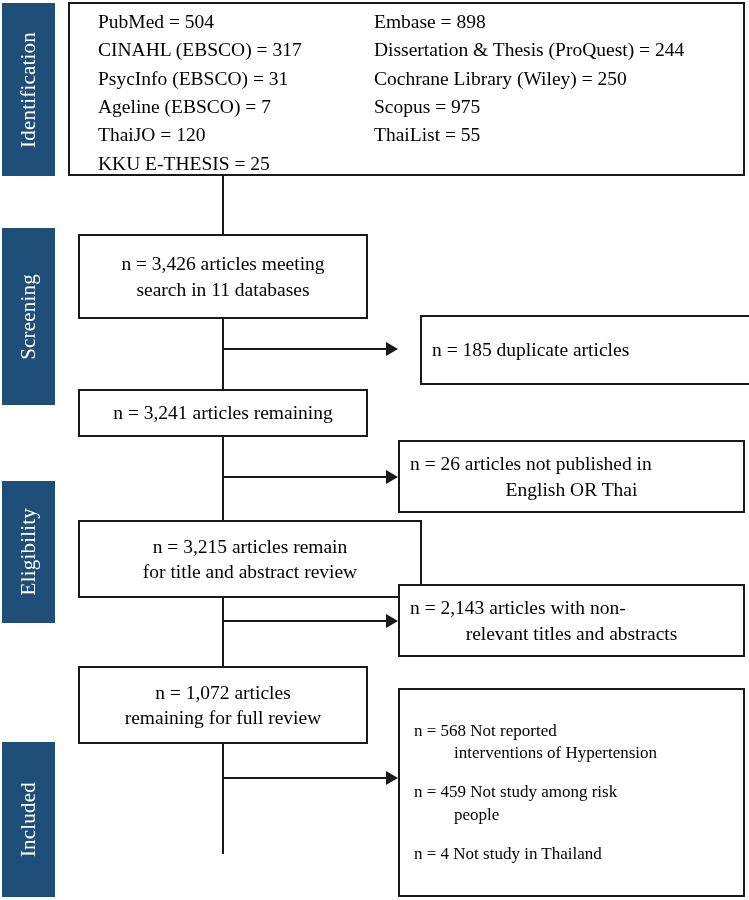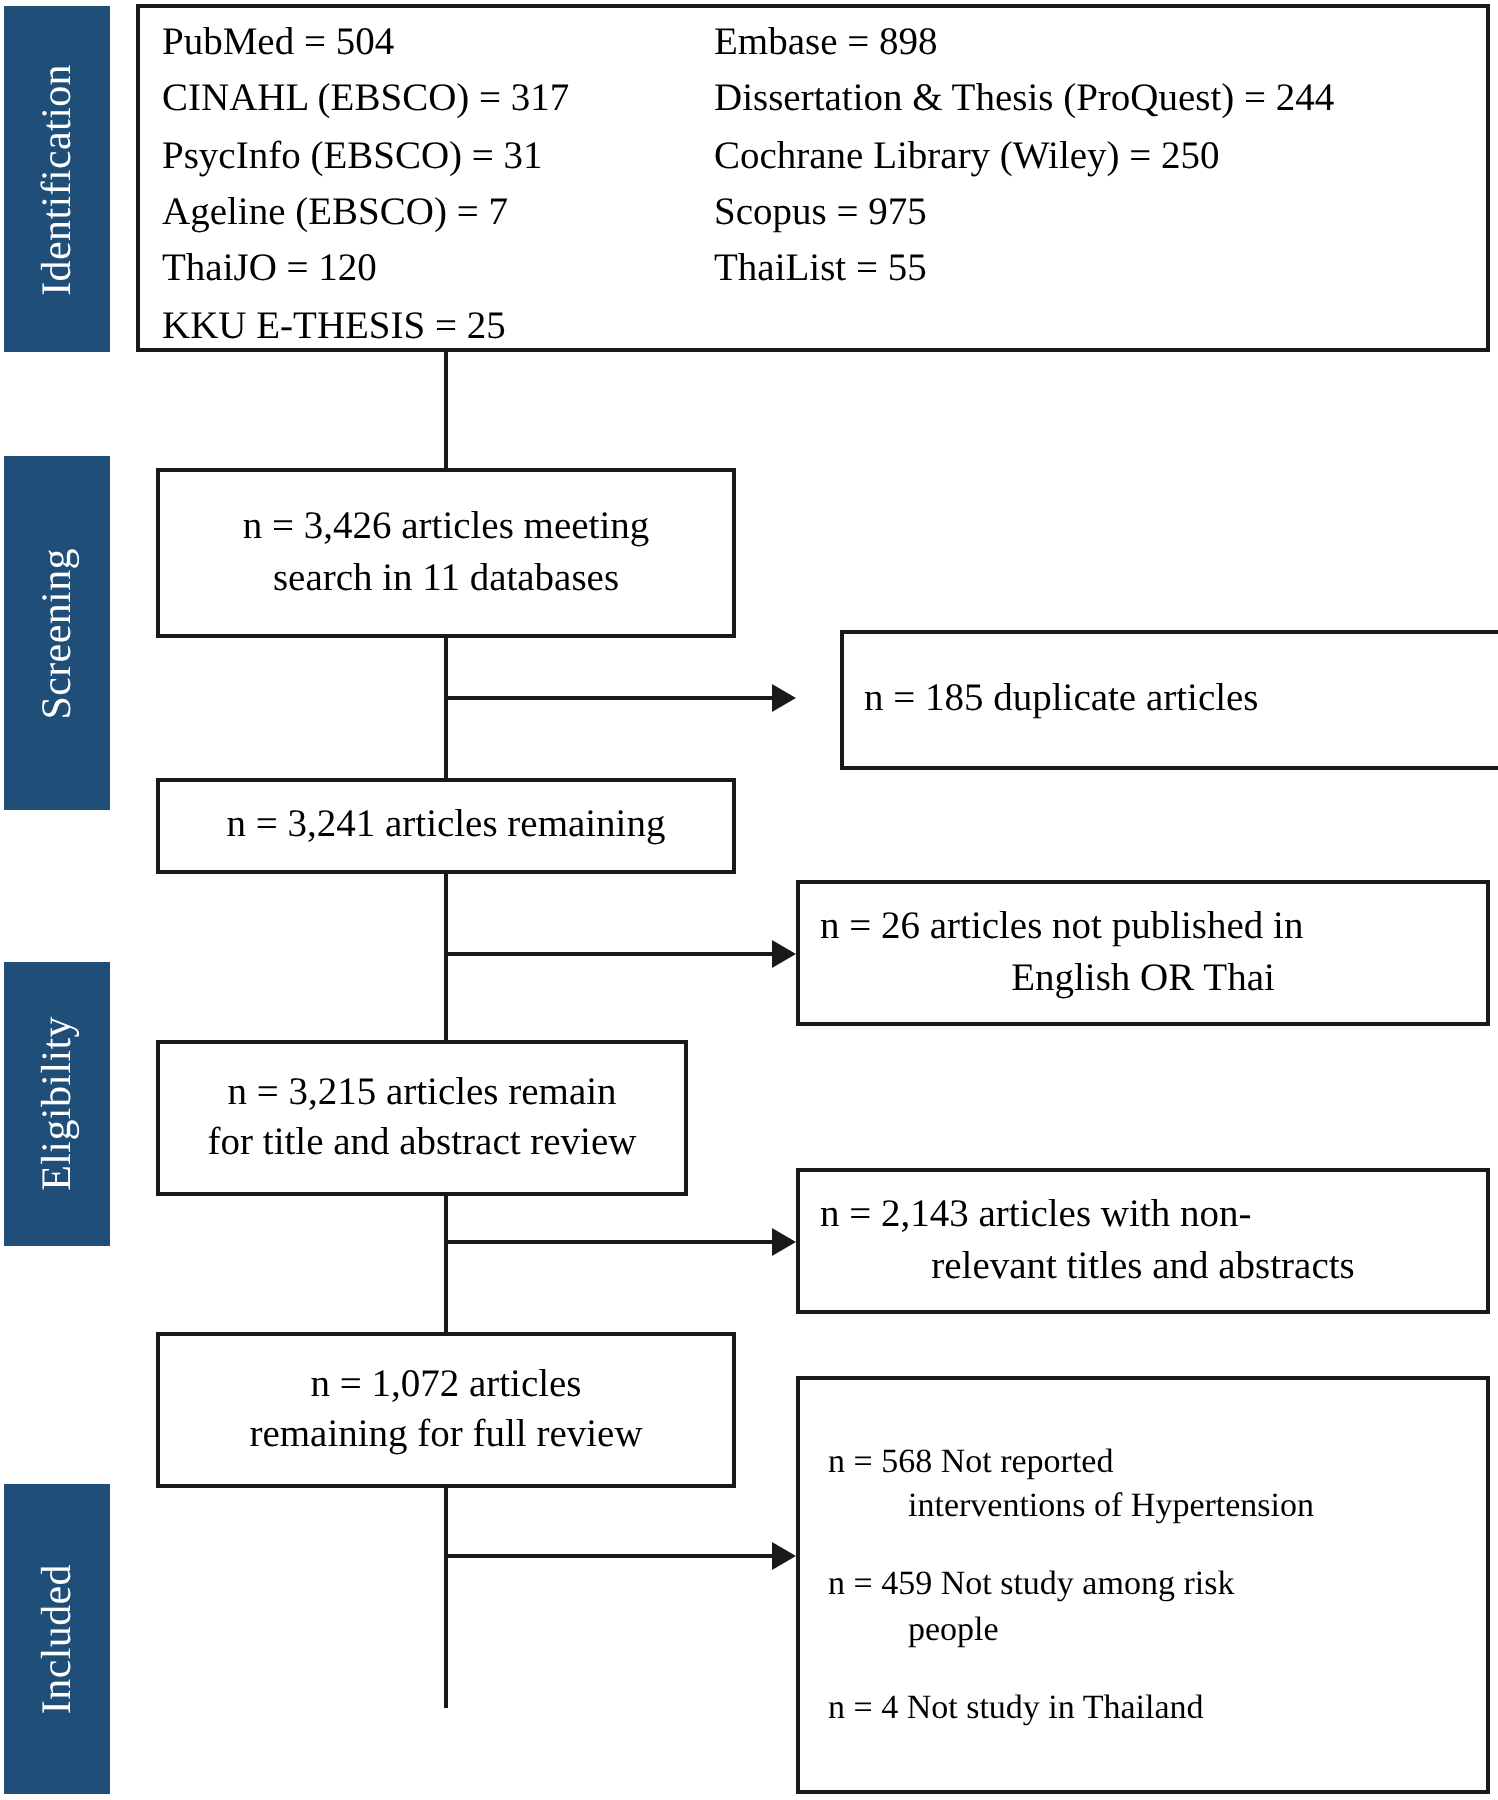--- a/index.html
+++ b/index.html
@@ -65,21 +65,21 @@
   }
 
   
   .box.ident {
     align-items: flex-start;
     padding-top: 4px;
   }
   .ident-cols {
     display: flex;
     width: 100%;
-    padding-left: 11px;
+    padding-left: 28px;
     box-sizing: border-box;
   }
   .ident-col {
     font-size: 19.5px;
     line-height: 1.455;
   }
   .ident-col.col-a { width: 276px; flex: 0 0 276px; }
   .ident-col.col-b { flex: 1 1 auto; }
   .ident-col .src-line { white-space: nowrap; }
 
@@ -188,21 +188,21 @@
   <div class="hline" style="left:222px; top:476px; width:164px;"></div>
   <div class="arrowhead" style="left:386px; top:470px;"></div>
 
   <div class="box left" style="left:398px; top:440px; width:347px; height:73px;">
     <div class="box-text">
       <div>n = 26 articles not published in</div>
       <div style="text-align:center;">English OR Thai</div>
     </div>
   </div>
 
-  <div class="box center" style="left:78px; top:520px; width:266px; height:78px;">
+  <div class="box center" style="left:78px; top:520px; width:344px; height:78px;">
     <div class="box-text">
       <div>n = 3,215 articles remain</div>
       <div>for title and abstract review</div>
     </div>
   </div>
 
   <div class="vline" style="left:222px; top:598px; height:68px;"></div>
 
   <div class="hline" style="left:222px; top:620px; width:164px;"></div>
   <div class="arrowhead" style="left:386px; top:614px;"></div>

